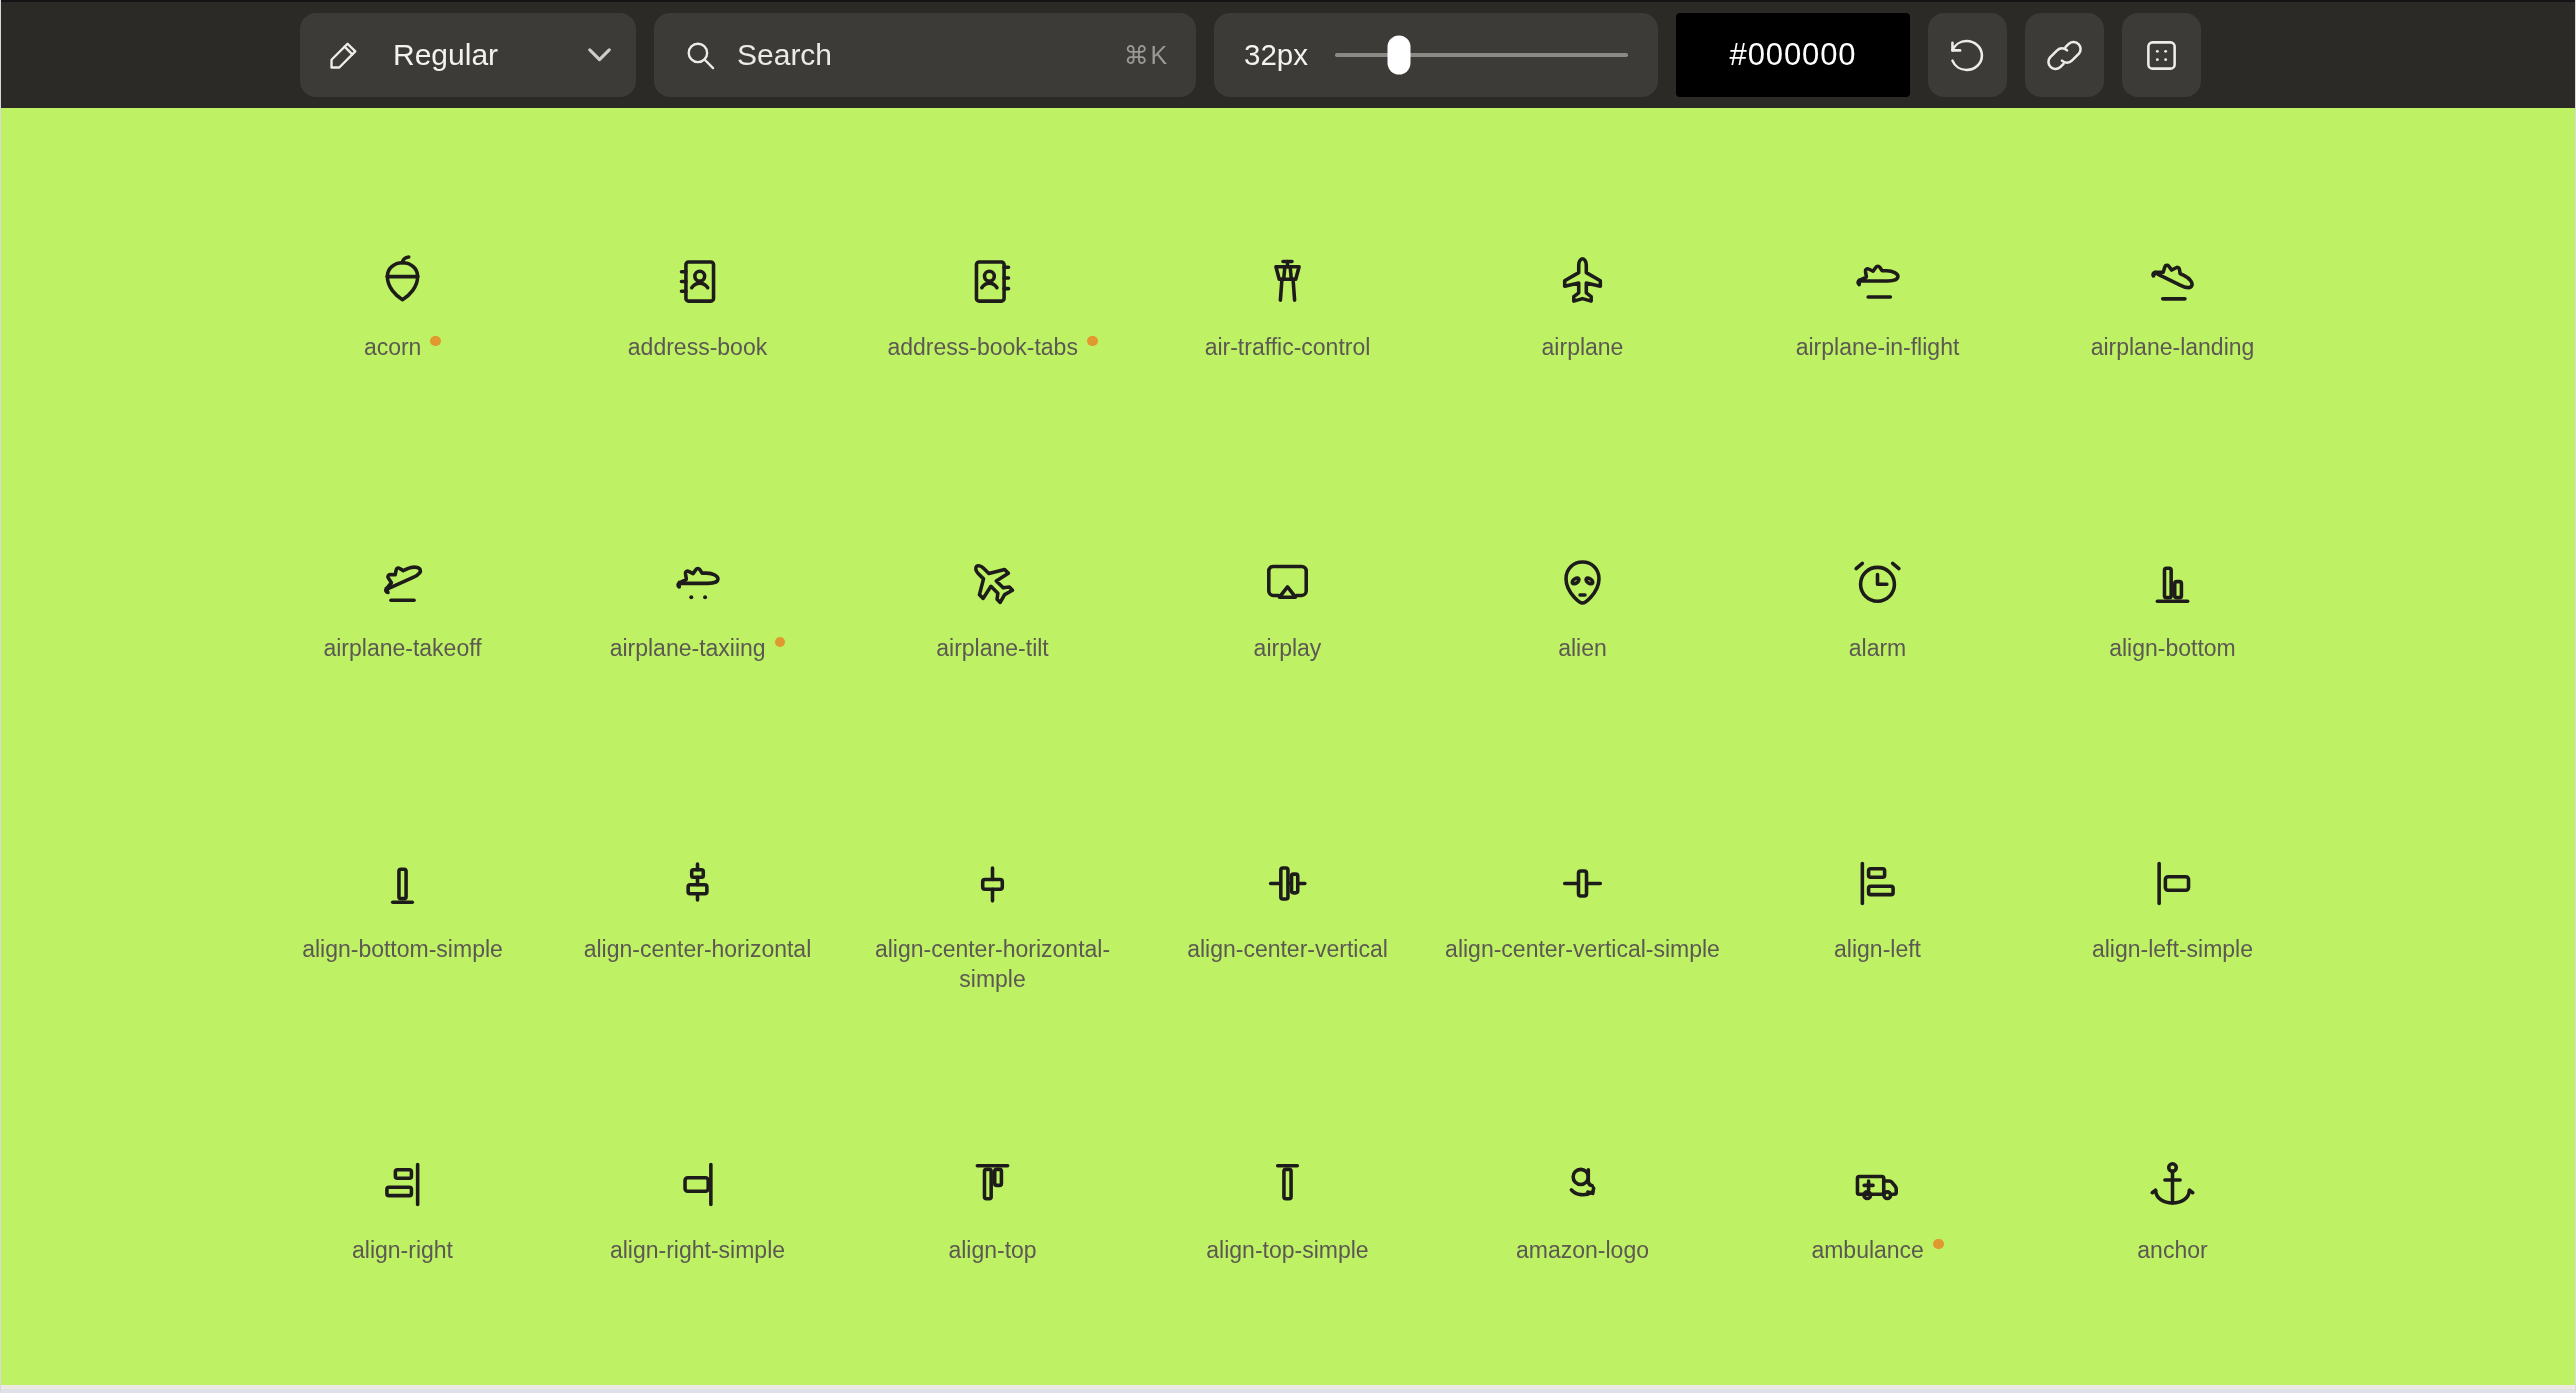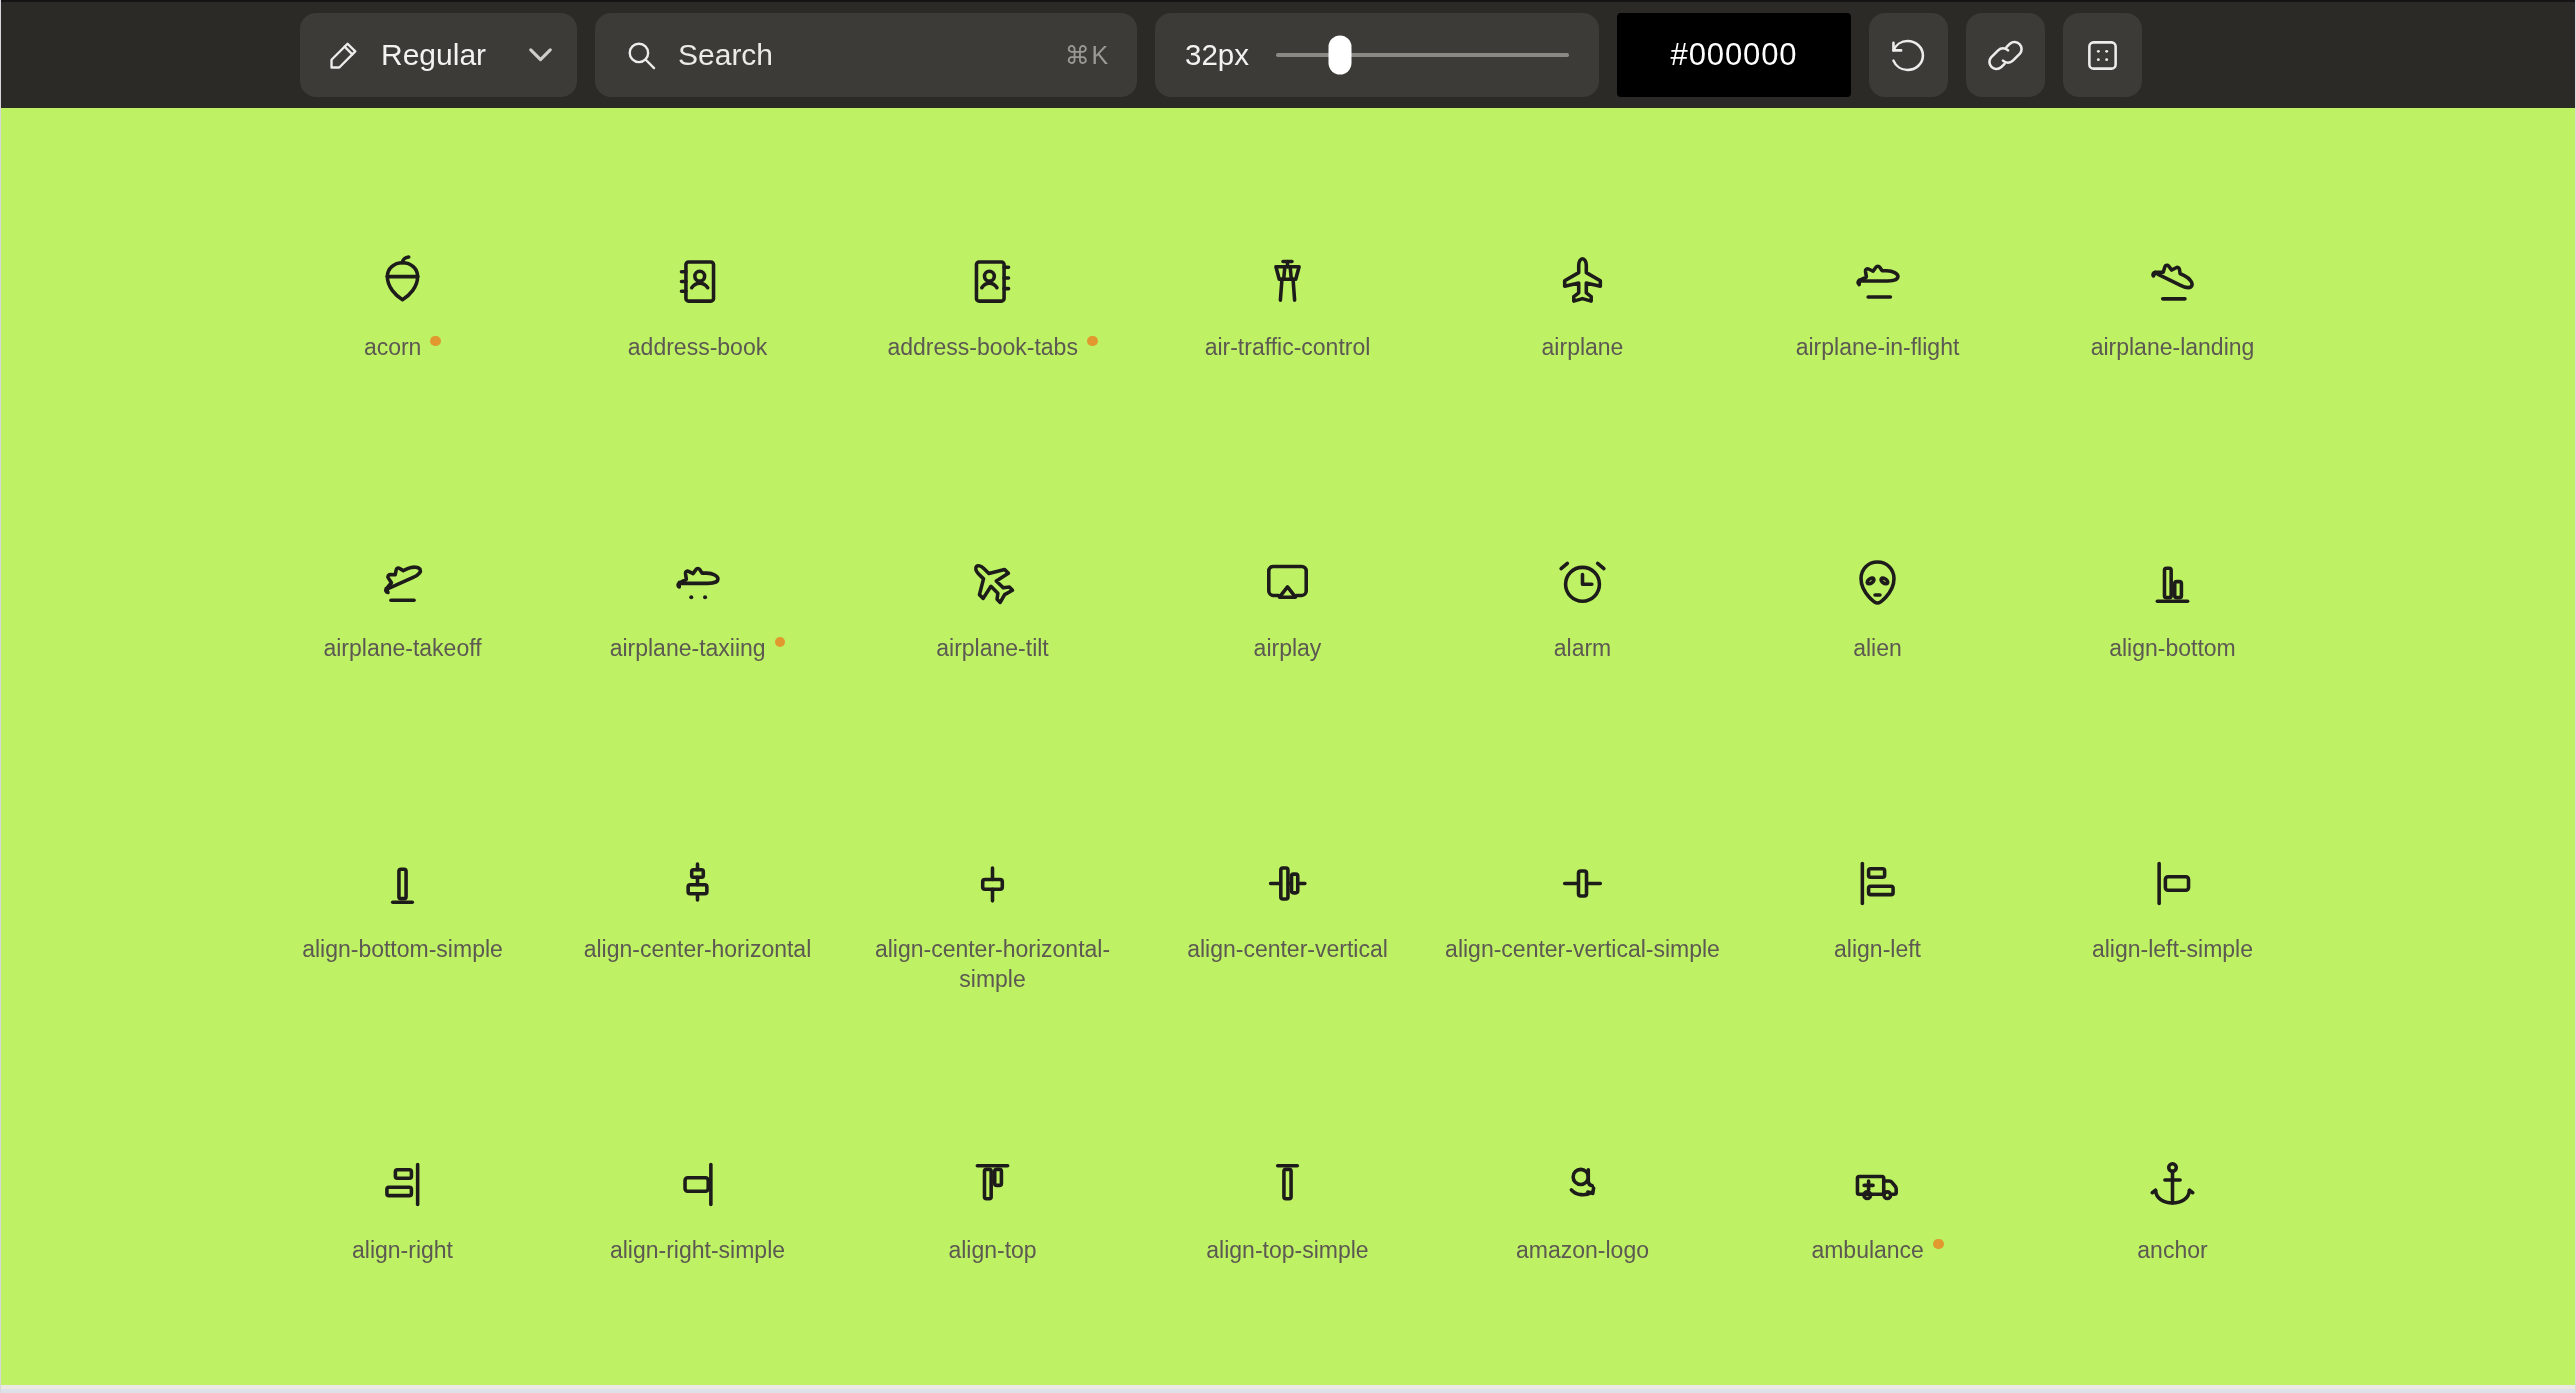--- a/index.html
+++ b/index.html
@@ -27,21 +27,21 @@
     background: #3c3b37;
     border-radius: 16px;
     display: flex;
     align-items: center;
     color: #f3f2f0;
     font-size: 30px;
     border: none;
   }
   .tb-btn svg { display: block; }
   .tb-icon { stroke: #edecea; fill: none; stroke-width: 16; stroke-linecap: round; stroke-linejoin: round; }
-  .style-btn { width: 277px; padding: 0 25px; gap: 18px; cursor: pointer; }
+  .style-btn { width: 336px; padding: 0 25px; gap: 30px; cursor: pointer; }
   .style-btn .lbl { flex: 1; }
   .search-box { width: 542px; padding: 0 27px; gap: 18px; }
   .search-box input {
     flex: 1; background: transparent; border: none; outline: none;
     color: #f3f2f0; font-size: 30px; font-family: "Liberation Sans", sans-serif;
     min-width: 0;
   }
   .search-box input::placeholder { color: #eceae7; opacity: 1; }
   .shortcut { color: #9b9995; font-size: 25px; letter-spacing: 1.8px; }
   .slider-group { width: 444px; padding: 0 30px; gap: 27px; }
@@ -309,41 +309,41 @@
           </svg>
         </span>
       <span class="labelrow">
           <span class="label">airplay</span>
         </span>
     </div>
 
     <div class="cell">
       <span class="icon">
           <svg class="glyph" viewBox="0 0 256 256">
-            <circle cx="128" cy="136" r="76"></circle>
-            <path d="M128 92v44h42"></path>
-            <path d="M196 42l28 24M60 42l-28 24"></path>
-          </svg>
-        </span>
-      <span class="labelrow">
-          <span class="label">alarm</span>
-        </span>
-    </div>
-
-    <div class="cell">
-      <span class="icon">
-          <svg class="glyph" viewBox="0 0 256 256">
             <path d="M128 36c42 0 74 31 74 75 0 30-17 61-37 83-12 13-26 26-37 26s-25-13-37-26c-20-22-37-53-37-83 0-44 32-75 74-75z"></path>
             <ellipse cx="97" cy="121" rx="17" ry="10" transform="rotate(-35 97 121)"></ellipse>
             <ellipse cx="159" cy="121" rx="17" ry="10" transform="rotate(35 159 121)"></ellipse>
             <path d="M117 184h22"></path>
           </svg>
         </span>
       <span class="labelrow">
           <span class="label">alien</span>
+        </span>
+    </div>
+
+    <div class="cell">
+      <span class="icon">
+          <svg class="glyph" viewBox="0 0 256 256">
+            <circle cx="128" cy="136" r="76"></circle>
+            <path d="M128 92v44h42"></path>
+            <path d="M196 42l28 24M60 42l-28 24"></path>
+          </svg>
+        </span>
+      <span class="labelrow">
+          <span class="label">alarm</span>
         </span>
     </div>
 
     <div class="cell">
       <span class="icon">
           <svg class="glyph" viewBox="0 0 256 256">
             <rect x="92" y="64" width="30" height="132" rx="9"></rect>
             <rect x="138" y="124" width="30" height="72" rx="9"></rect>
             <path d="M60 212h136"></path>
           </svg>

